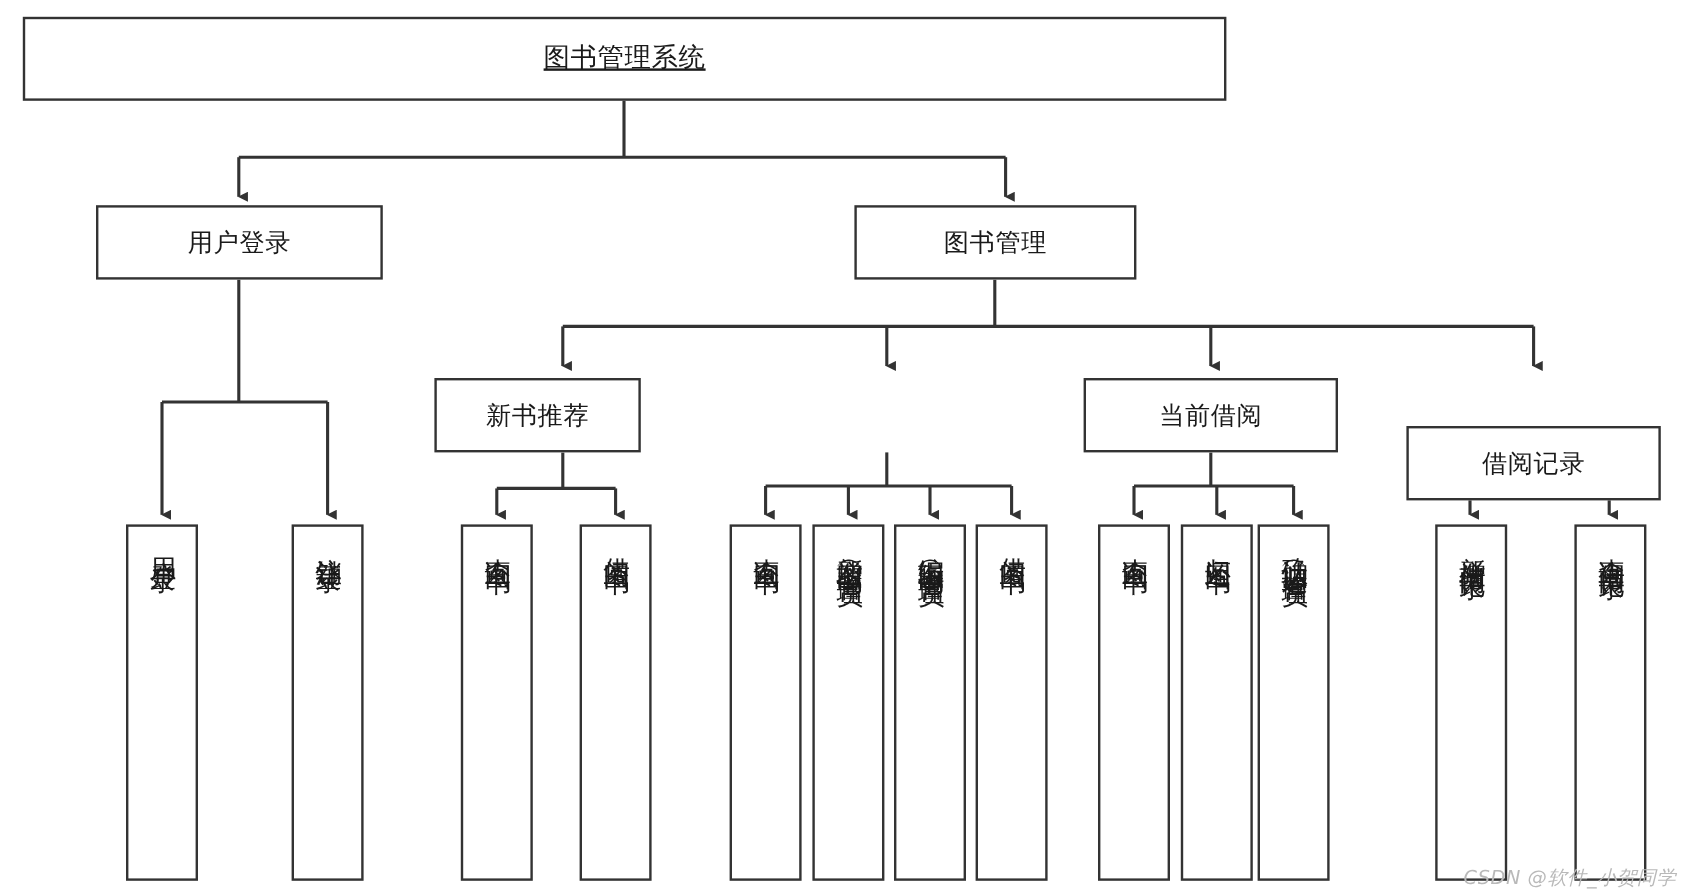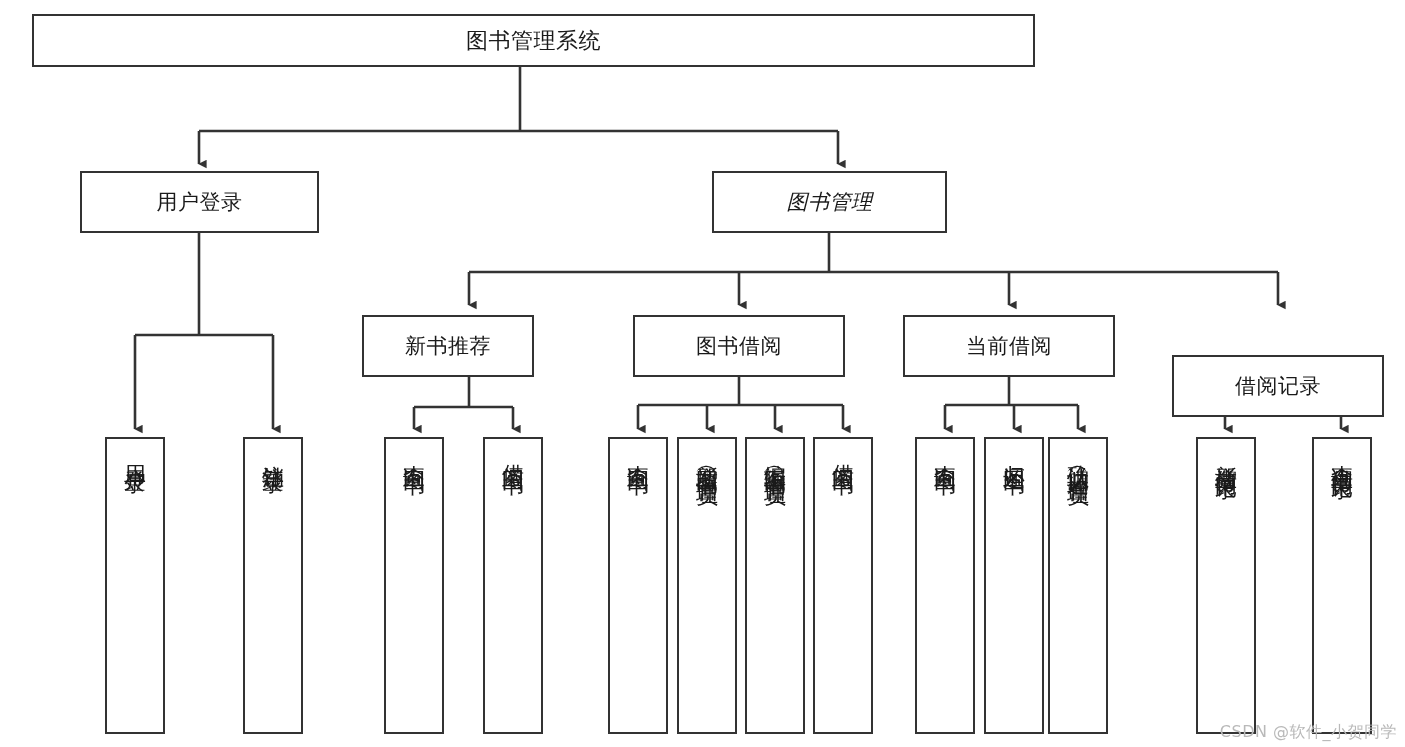--- a/index.html
+++ b/index.html
@@ -66,20 +66,21 @@
   }
   .watermark {
     position: absolute;
     right: 8px;
     bottom: 4px;
     font-size: 16px;
     color: #b9b9b9;
     letter-spacing: 0.5px;
     white-space: nowrap;
     user-select: none;
+    font-style: italic;
   }
 </style>
 </head>
 <body>
 
 <div id="canvas">
 
   <svg class="connectors" viewBox="0 0 1405 747" xmlns="http://www.w3.org/2000/svg">
     <defs>
       <marker id="arrow" markerWidth="10" markerHeight="10" refX="4.2" refY="7.6" orient="auto" markerUnits="userSpaceOnUse">
@@ -123,39 +124,36 @@
       <path d="M1014,405 L1014,429" marker-end="url(#arrow)"></path>
       <path d="M1078,405 L1078,429" marker-end="url(#arrow)"></path>
 
       <path d="M1278,377 L1278,405"></path>
       <path d="M1225,405 L1341,405"></path>
       <path d="M1225,405 L1225,429" marker-end="url(#arrow)"></path>
       <path d="M1341,405 L1341,429" marker-end="url(#arrow)"></path>
     </g>
   </svg>
 
-  <div class="node horiz root" style="left:32px; top:14px; width:1003px; height:53px;">
+  <div class="node horiz root" style="left:19px; top:14px; width:1003px; height:70px;text-decoration:underline;">
     <span class="node-label">图书管理系统</span>
   </div>
 
   <div class="node horiz" style="left:80px; top:171px; width:239px; height:62px;">
     <span class="node-label">用户登录</span>
   </div>
 
-  <div class="node horiz" style="left:712px; top:171px; width:235px; height:62px;font-style:italic;">
+  <div class="node horiz" style="left:712px; top:171px; width:235px; height:62px;">
     <span class="node-label">图书管理</span>
   </div>
 
   <div class="node horiz" style="left:362px; top:315px; width:172px; height:62px;">
     <span class="node-label">新书推荐</span>
   </div>
 
-  <div class="node horiz" style="left:633px; top:315px; width:212px; height:62px;">
-    <span class="node-label">图书借阅</span>
-  </div>
 
   <div class="node horiz" style="left:903px; top:315px; width:212px; height:62px;">
     <span class="node-label">当前借阅</span>
   </div>
 
   <div class="node horiz" style="left:1172px; top:315px; width:212px; height:62px;margin-top:40px;">
     <span class="node-label">借阅记录</span>
   </div>
 
   <div class="node vert" style="left:105px; top:437px; width:60px; height:297px;">

